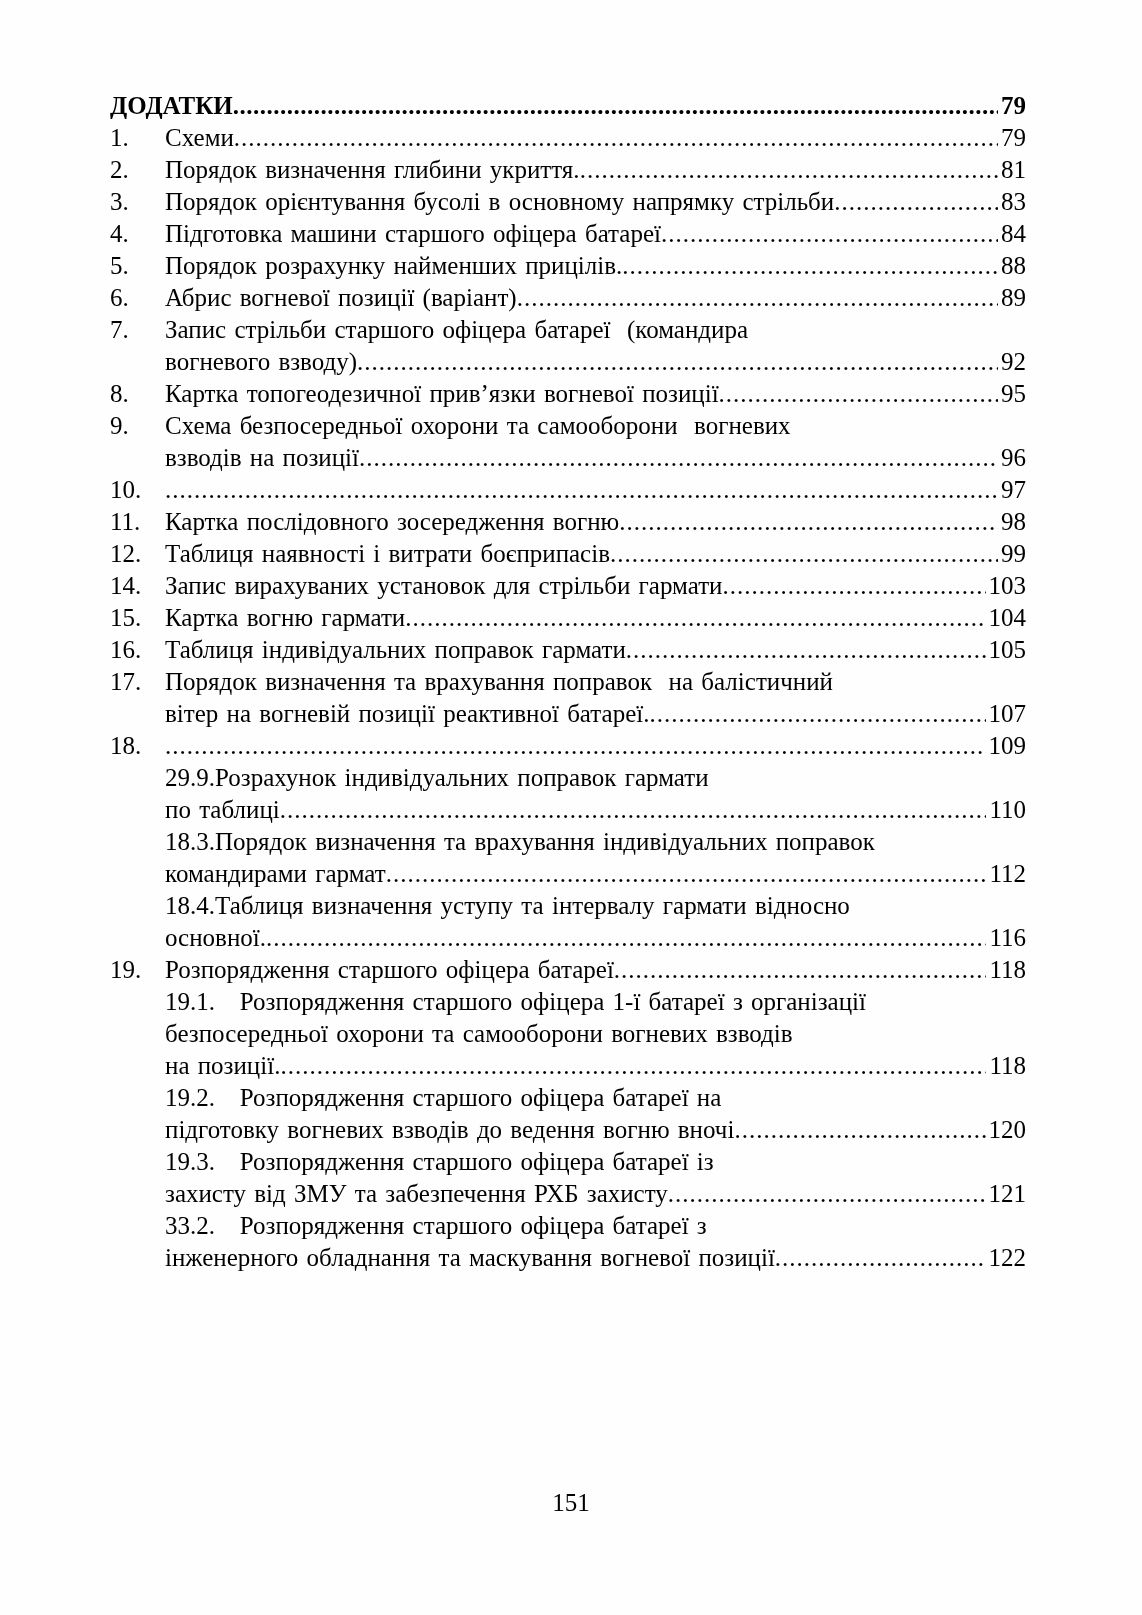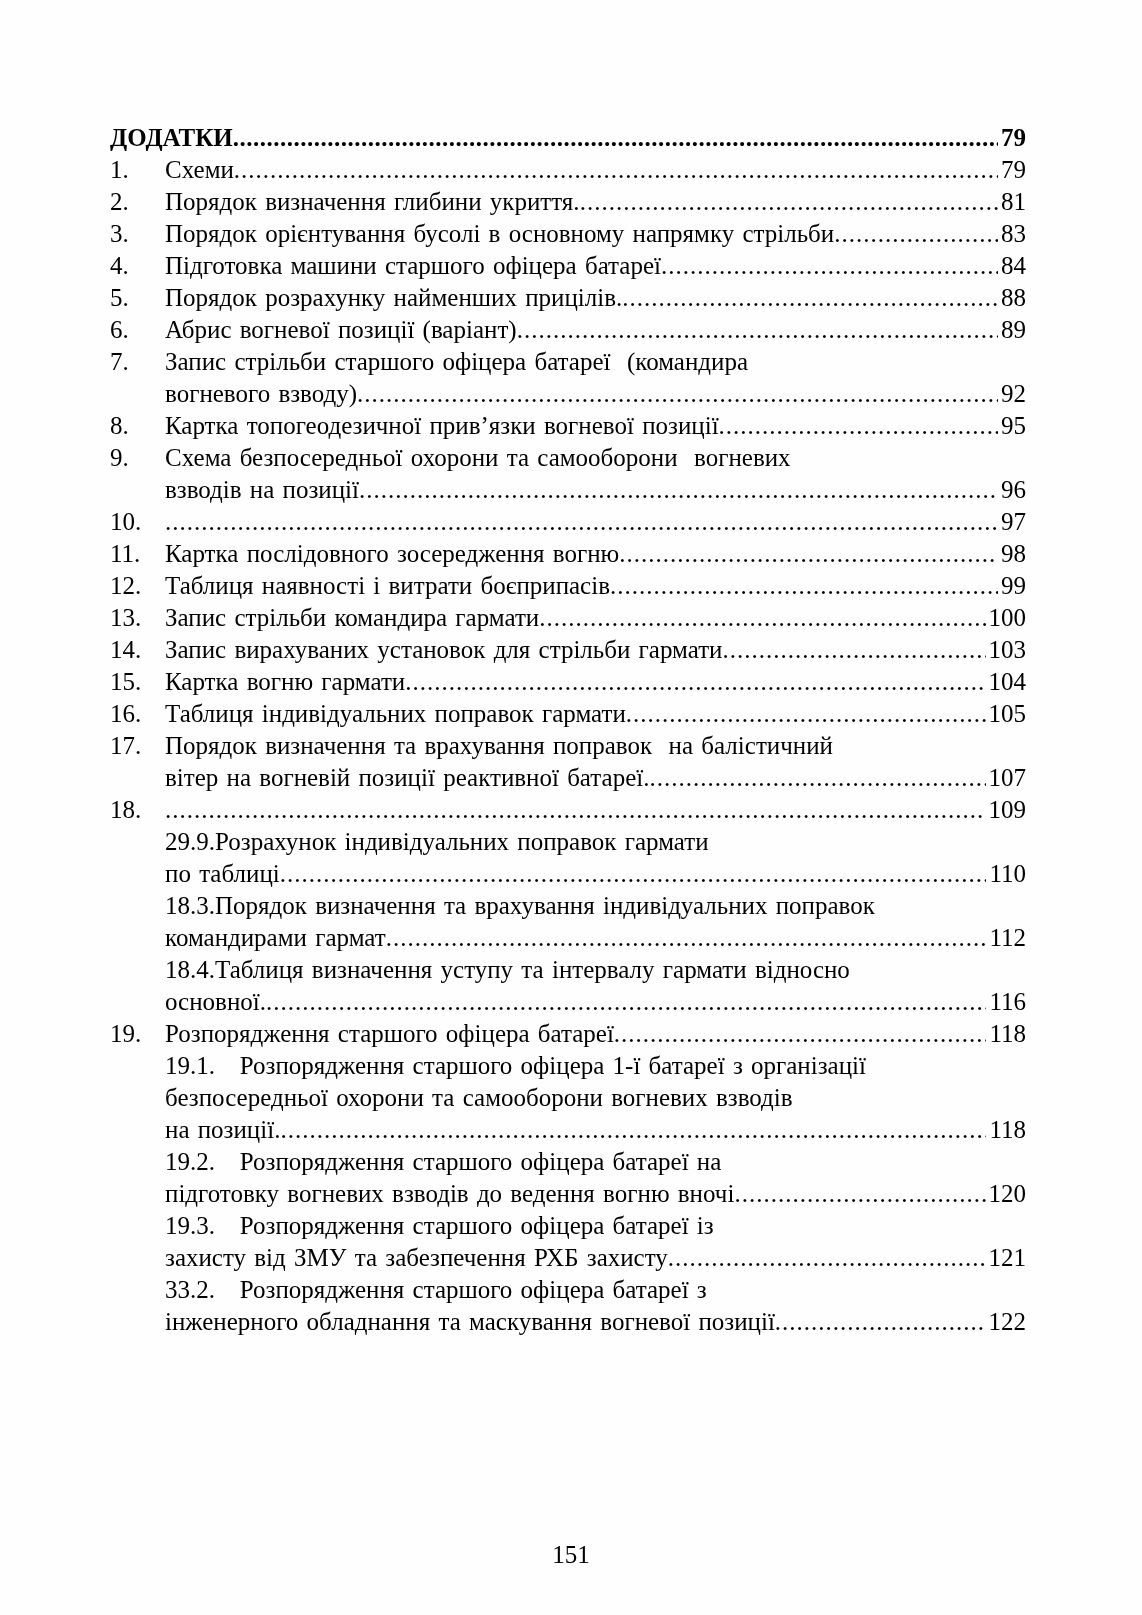--- a/index.html
+++ b/index.html
@@ -19,21 +19,20 @@
     top: 90px;
     width: 916px;
     font-size: 25px;
     line-height: 32px;
     word-spacing: 2px;
   }
   .toc-header {
     display: flex;
     align-items: baseline;
     font-weight: bold;
-    margin-top: 32px;
   }
   .toc-row.entry { display: flex; }
   .num { flex: 0 0 55px; }
   .body { flex: 1 1 auto; min-width: 0; }
   .line {
     display: flex;
     align-items: flex-end;
   }
   .t { flex: 0 0 auto; white-space: pre-wrap; max-width: 100%; }
   .dots {
@@ -43,21 +42,21 @@
     min-width: 8px;
   }
   .dots::after {
     letter-spacing: 1px;
     content: "....................................................................................................................................................................................................................................................................";
   }
   .toc-header .dots::after { letter-spacing: 0.5px; }
   .pg { flex: 0 0 auto; padding-left: 3px; text-align: right; }
   .page-footer {
     position: absolute;
-    top: 1539px;
+    top: 1487px;
     left: 0;
     width: 100%;
     text-align: center;
     font-size: 25px;
     line-height: 32px;
   }
 </style>
 </head>
 <body>
 
@@ -199,30 +198,20 @@
     <span class="num">12.</span>
     <div class="body">
             <div class="line">
               <span class="t">Таблиця наявності і витрати боєприпасів</span>
               <span class="dots"></span>
               <span class="pg">99</span>
             </div>
           </div>
   </div>
 
-  <div class="toc-row entry">
-    <span class="num">13.</span>
-    <div class="body">
-            <div class="line">
-              <span class="t">Запис стрільби командира гармати</span>
-              <span class="dots"></span>
-              <span class="pg">100</span>
-            </div>
-          </div>
-  </div>
 
   <div class="toc-row entry">
     <span class="num">14.</span>
     <div class="body">
             <div class="line">
               <span class="t">Запис вирахуваних установок для стрільби гармати</span>
               <span class="dots"></span>
               <span class="pg">103</span>
             </div>
           </div>

